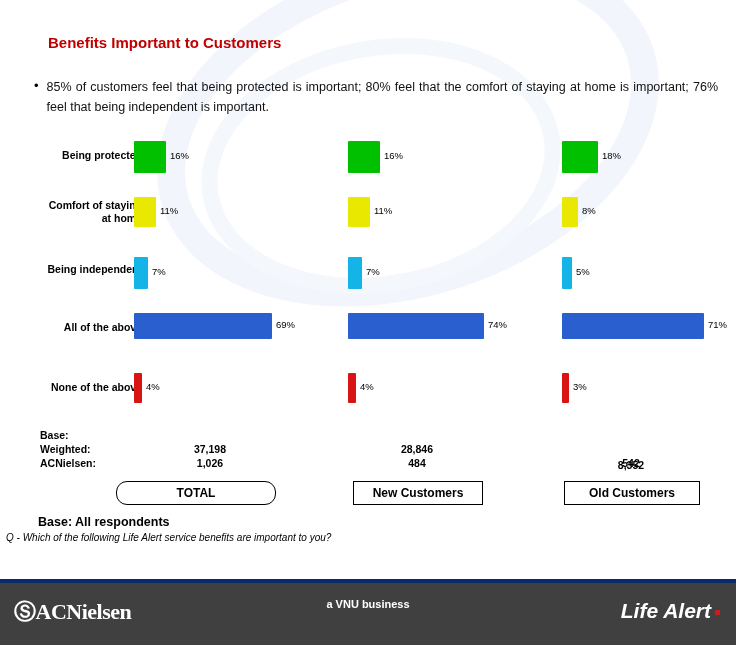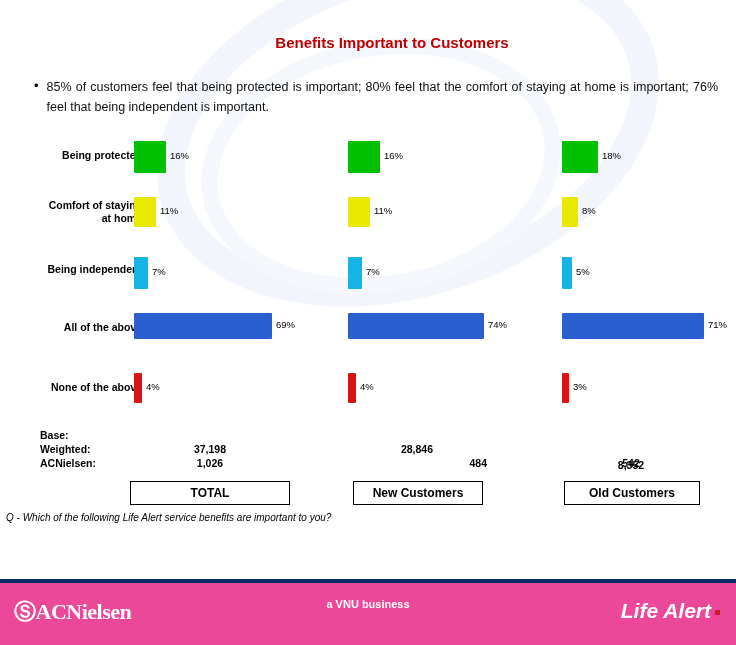--- a/index.html
+++ b/index.html
@@ -43,21 +43,21 @@
     border-radius: 50%;
     border: 16px solid #f4f7fc;
     transform: rotate(-10deg);
     z-index: 0;
   }
   .content {
     position: relative;
     z-index: 2;
   }
   .title {
-    text-align: center;
+    text-align: left;
     color: #c00000;
     font-size: 15px;
     font-weight: bold;
     margin-top: 34px;
     padding-left: 48px;
   }
   .bullet-wrap {
     margin: 26px 18px 0 34px;
     display: flex;
     align-items: flex-start;
@@ -161,21 +161,21 @@
     color: #000;
   }
 
   
   .footer {
     position: absolute;
     left: 0;
     bottom: 0;
     width: 736px;
     height: 62px;
-    background: #ec4899;
+    background: #404040;
     z-index: 5;
   }
   .footer-rule {
     position: absolute;
     left: 0;
     bottom: 62px;
     width: 736px;
     height: 4px;
     background: #0a2a6b;
     z-index: 5;
@@ -303,32 +303,33 @@
 
     <div class="base-block">
       <div class="base-label" style="top:0;">Base:</div>
       <div class="base-label" style="top:14px;">Weighted:</div>
       <div class="base-label" style="top:28px;">ACNielsen:</div>
 
       <div class="base-num" style="left:140px; top:14px;">37,198</div>
       <div class="base-num" style="left:140px; top:28px;">1,026</div>
 
       <div class="base-num" style="left:347px; top:14px;">28,846</div>
-      <div class="base-num" style="left:347px; top:28px;text-align:right;">484</div>
+      <div class="base-num" style="left:347px; top:28px;">484</div>
 
       <div class="base-num" style="left:561px; top:14px;margin-top:16px;">8,352</div>
       <div class="base-num" style="left:561px; top:28px;">542</div>
     </div>
 
     <div class="boxrow">
-      <div class="segbox" style="left:130px; width:158px;">TOTAL</div>
+      <div class="segbox" style="left:116px; width:158px;border-radius:11px;">TOTAL</div>
       <div class="segbox" style="left:353px; width:128px;">New Customers</div>
       <div class="segbox" style="left:564px; width:134px;">Old Customers</div>
     </div>
 
+    <div class="base-all">Base: All respondents</div>
     <div class="question">Q - Which of the following Life Alert service benefits are important to you?</div>
 
   </div>
 
   <div class="footer-rule"></div>
   <div class="footer">
     <div class="acn">
       <span class="at">Ⓢ</span><span>ACNielsen</span>
     </div>
     <div class="copyright">

